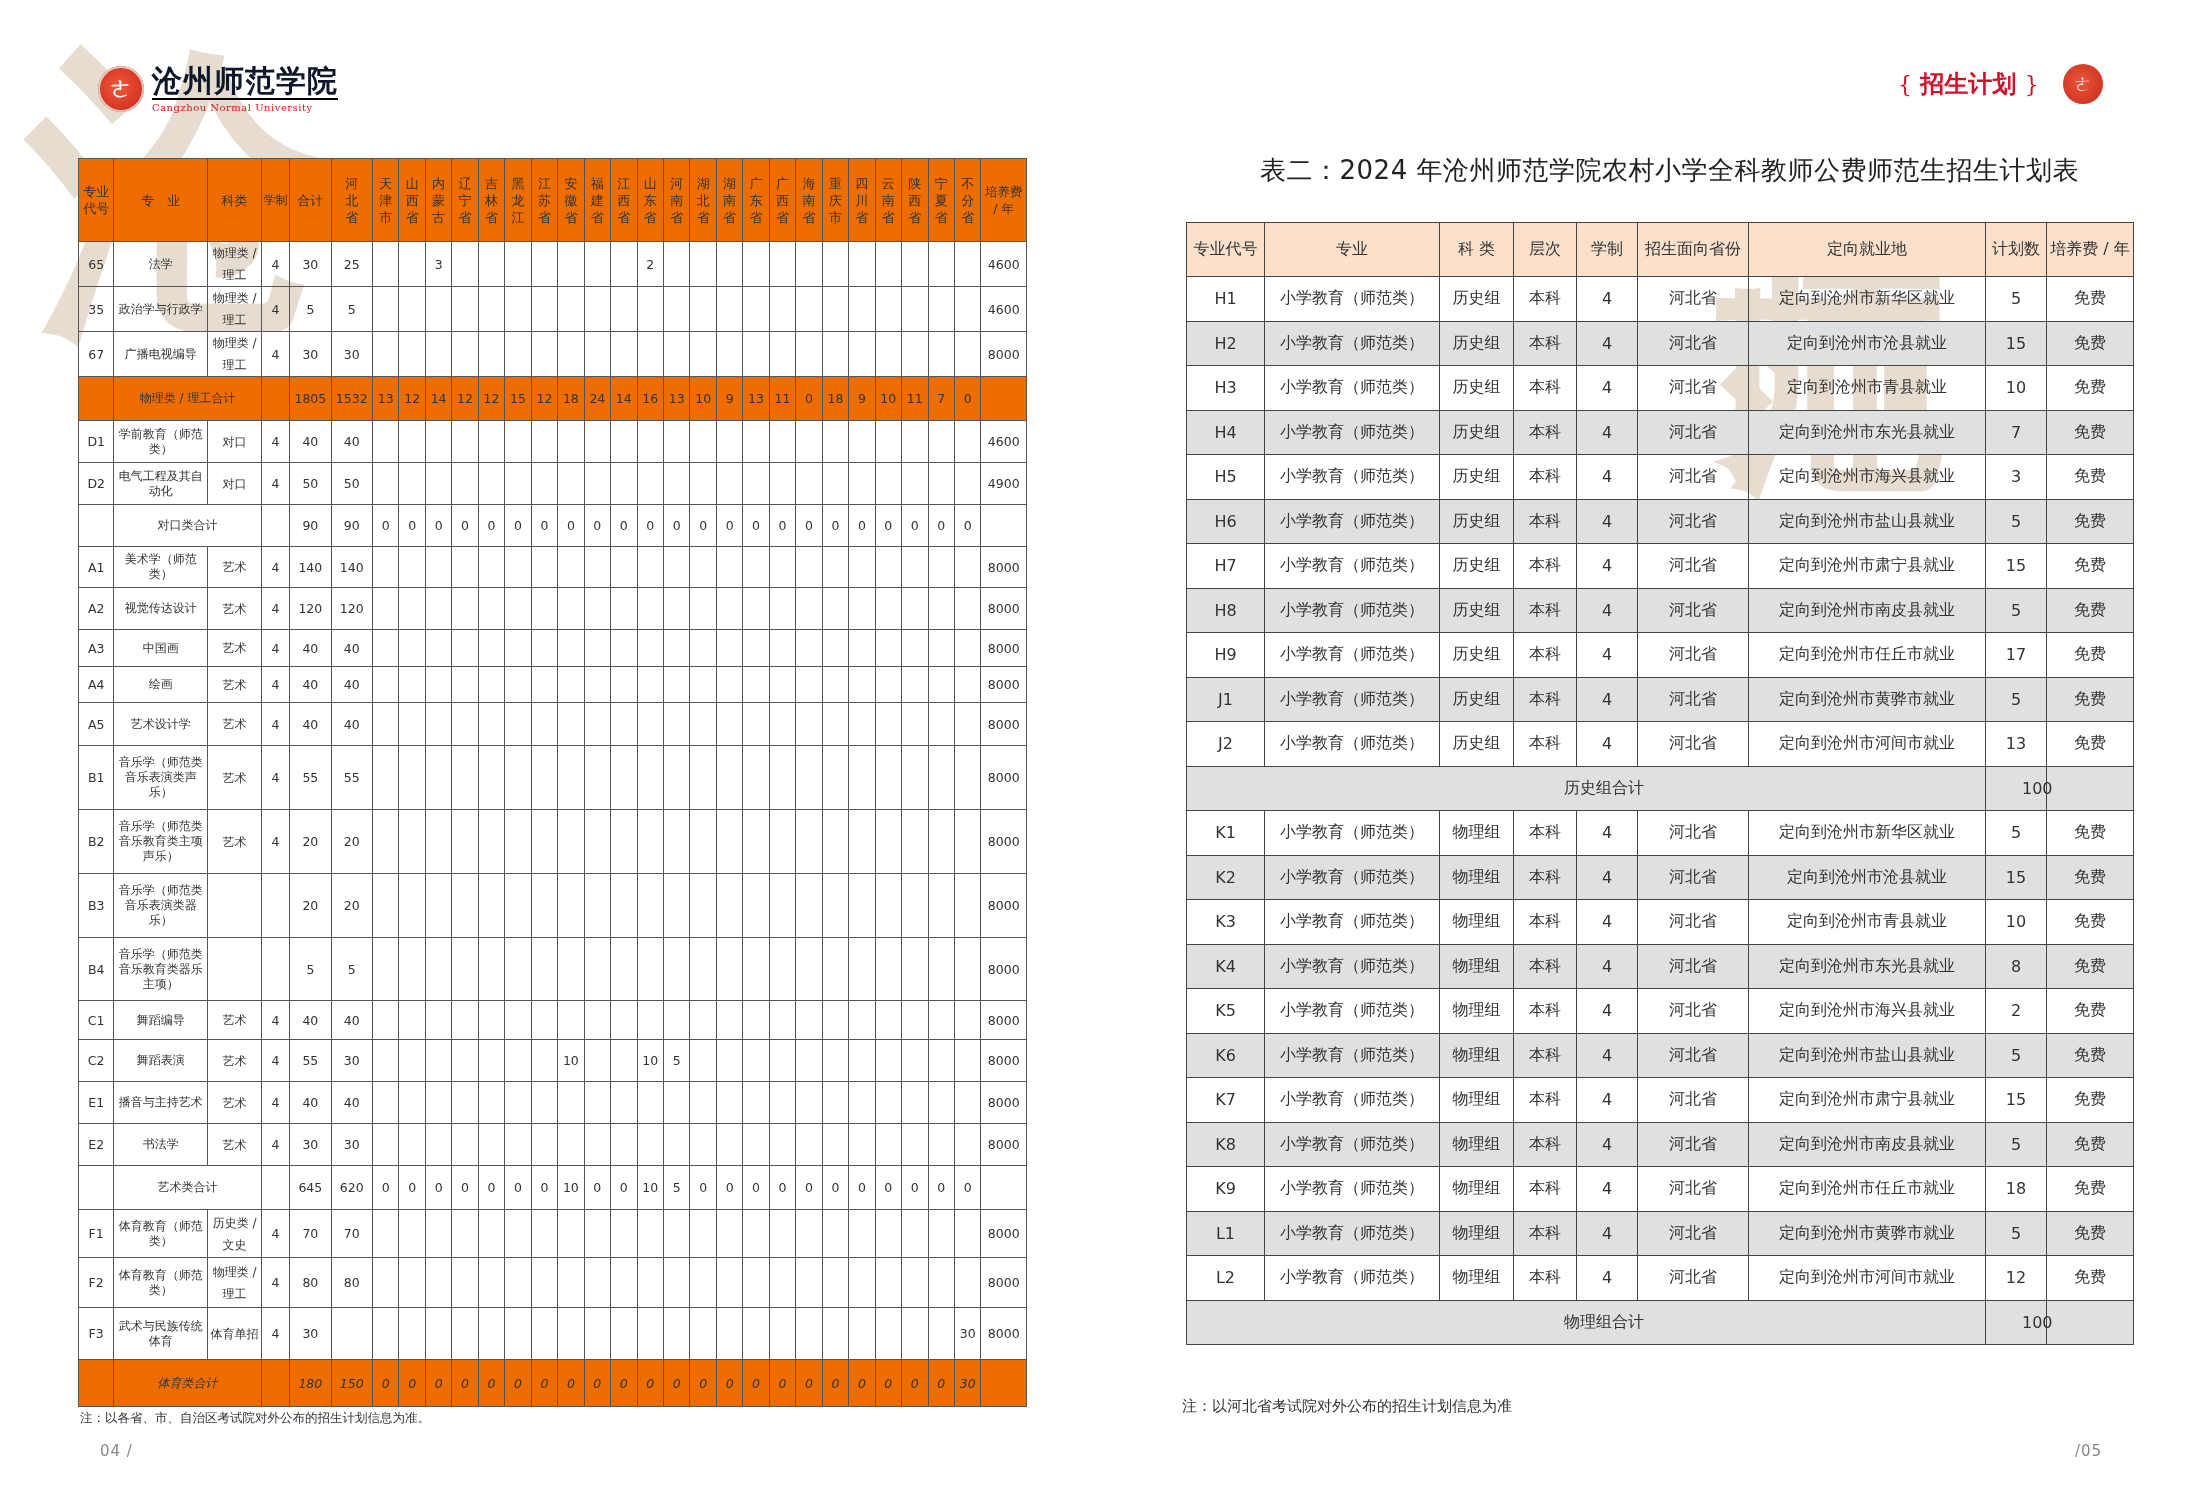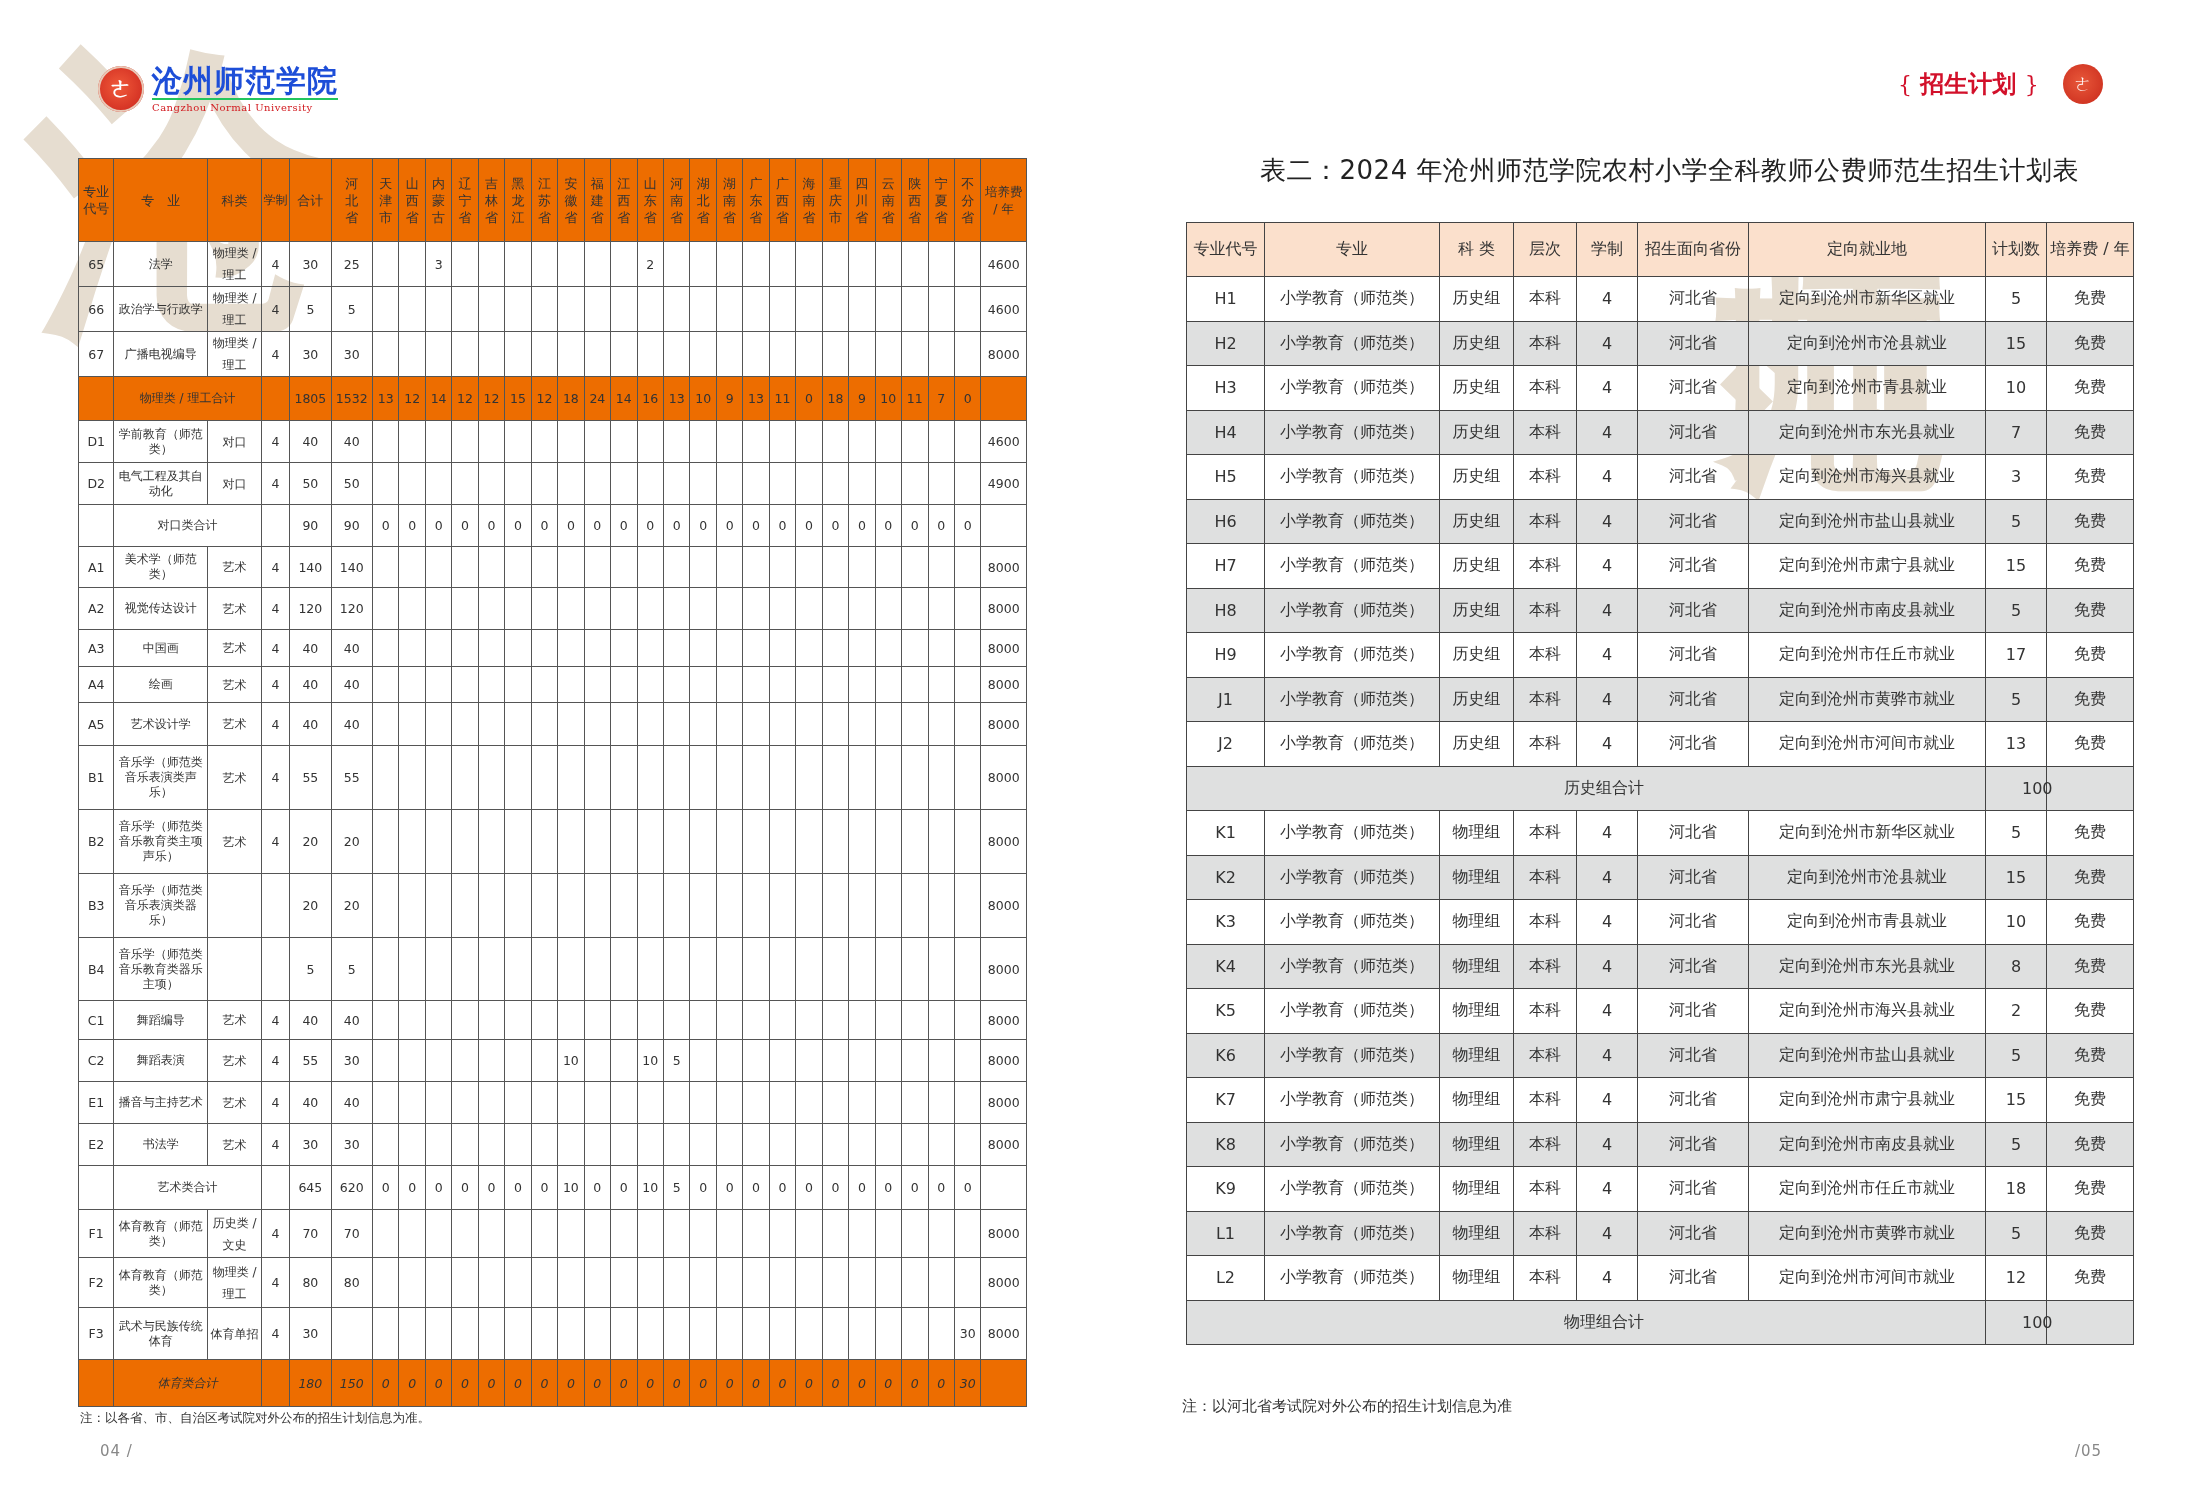--- a/index.html
+++ b/index.html
@@ -1,21 +1,21 @@
 <!DOCTYPE html>
 <html><head>
 <meta charset="utf-8">
 <style>
   html,body{margin:0;padding:0;}
   body{width:2205px;height:1496px;position:relative;background:#ffffff;overflow:hidden;font-family:"DejaVu Sans","Liberation Sans",sans-serif;color:#333;}
   .wm{position:absolute;color:#e6ddd0;font-family:"DejaVu Serif",serif;font-weight:bold;line-height:1;z-index:0;user-select:none;}
   .logo{position:absolute;left:98px;top:64px;display:flex;align-items:center;z-index:2;}
   .seal{width:46px;height:46px;border-radius:50%;background:radial-gradient(circle at 45% 45%,#f05a3a,#c8201a);display:flex;align-items:center;justify-content:center;color:#fff;font-size:22px;font-weight:bold;font-family:"DejaVu Serif",serif;box-shadow:0 0 0 2px #e8c9b8 inset;}
   .logo-text{margin-left:8px;}
-  .logo-cn{color:#1d4ed8;font-size:30px;font-weight:bold;font-family:"DejaVu Serif",serif;letter-spacing:1px;border-bottom:2px solid #22c55e;line-height:34px;}
+  .logo-cn{color:#0f172a;font-size:30px;font-weight:bold;font-family:"DejaVu Serif",serif;letter-spacing:1px;border-bottom:2px solid #000000;line-height:34px;}
   .logo-en{color:#d21a1f;font-size:10px;font-family:"DejaVu Serif",serif;margin-top:2px;letter-spacing:0.5px;}
   .section-tag{position:absolute;left:1898px;top:68px;color:#d2102a;font-size:24px;font-weight:bold;font-family:"DejaVu Serif",serif;z-index:2;}
   .section-tag .br{font-weight:normal;color:#d2102a;font-size:22px;}
   .seal-r{position:absolute;left:2063px;top:64px;width:40px;height:40px;border-radius:50%;background:radial-gradient(circle at 45% 45%,#e8583a,#c8281a);z-index:2;display:flex;align-items:center;justify-content:center;color:#fff;font-size:18px;font-family:"DejaVu Serif",serif;}
   
   table{border-collapse:collapse;position:absolute;z-index:2;}
   .lt{left:78px;top:158px;width:949px;table-layout:fixed;}
   .lt td,.lt th{border:1.5px solid #555;text-align:center;vertical-align:middle;font-size:12.5px;padding:0;color:#333;line-height:15px;overflow:hidden;}
   .lt th{background:#ed6d00;color:#333;font-weight:normal;font-size:13px;line-height:17px;}
   .lt tr.sum-orange td{background:#ed6d00;}
@@ -125,21 +125,21 @@
         <td></td>
         <td></td>
         <td></td>
         <td></td>
         <td></td>
         <td></td>
         <td></td>
         <td>4600</td>
       </tr>
       <tr style="height: 41px;">
-        <td>66</td>
+        <td>35</td>
         <td class="major">政治学与行政学</td>
         <td class="cat">物理类 / 理工</td>
         <td>4</td>
         <td>5</td>
         <td>5</td>
         <td></td>
         <td></td>
         <td></td>
         <td></td>
         <td></td>

